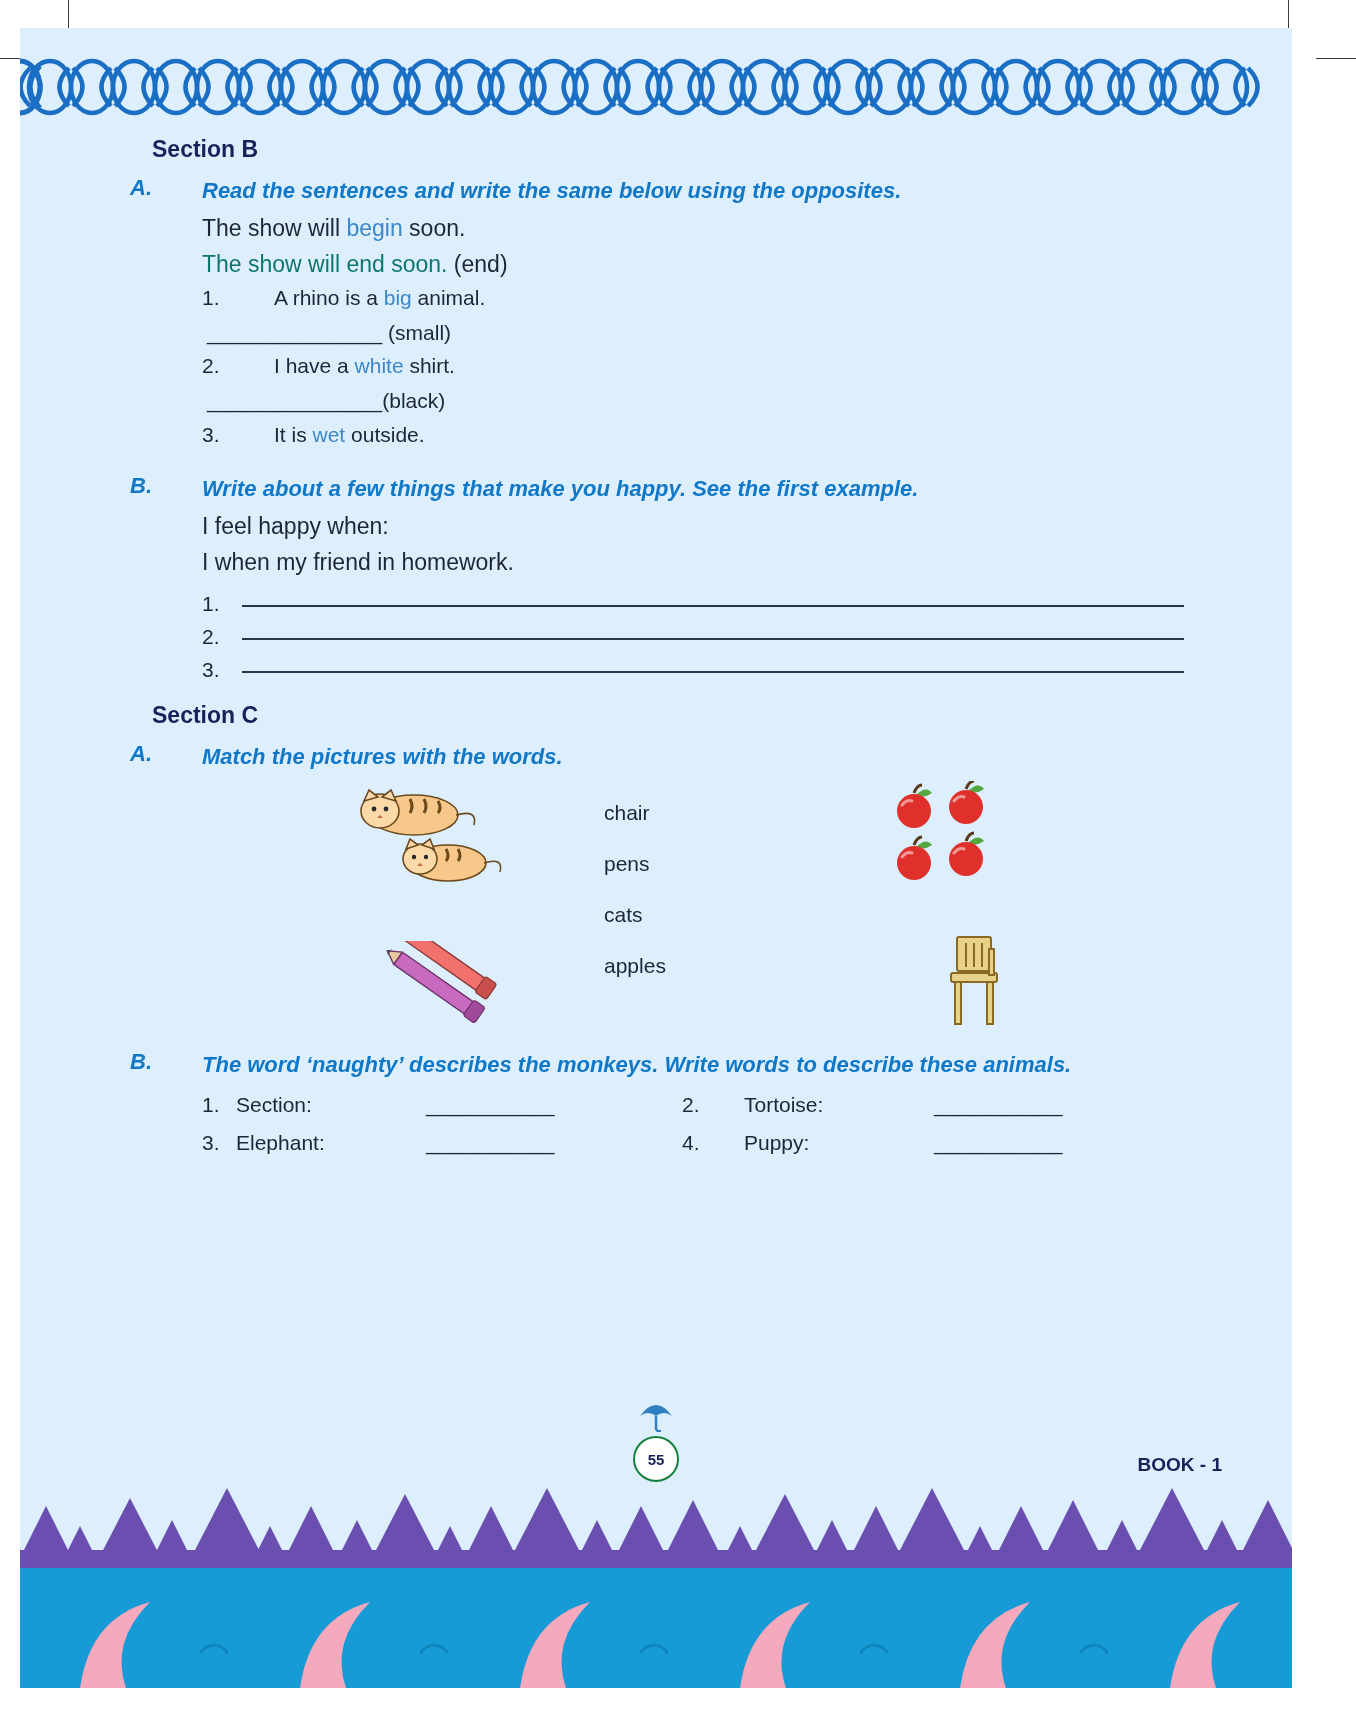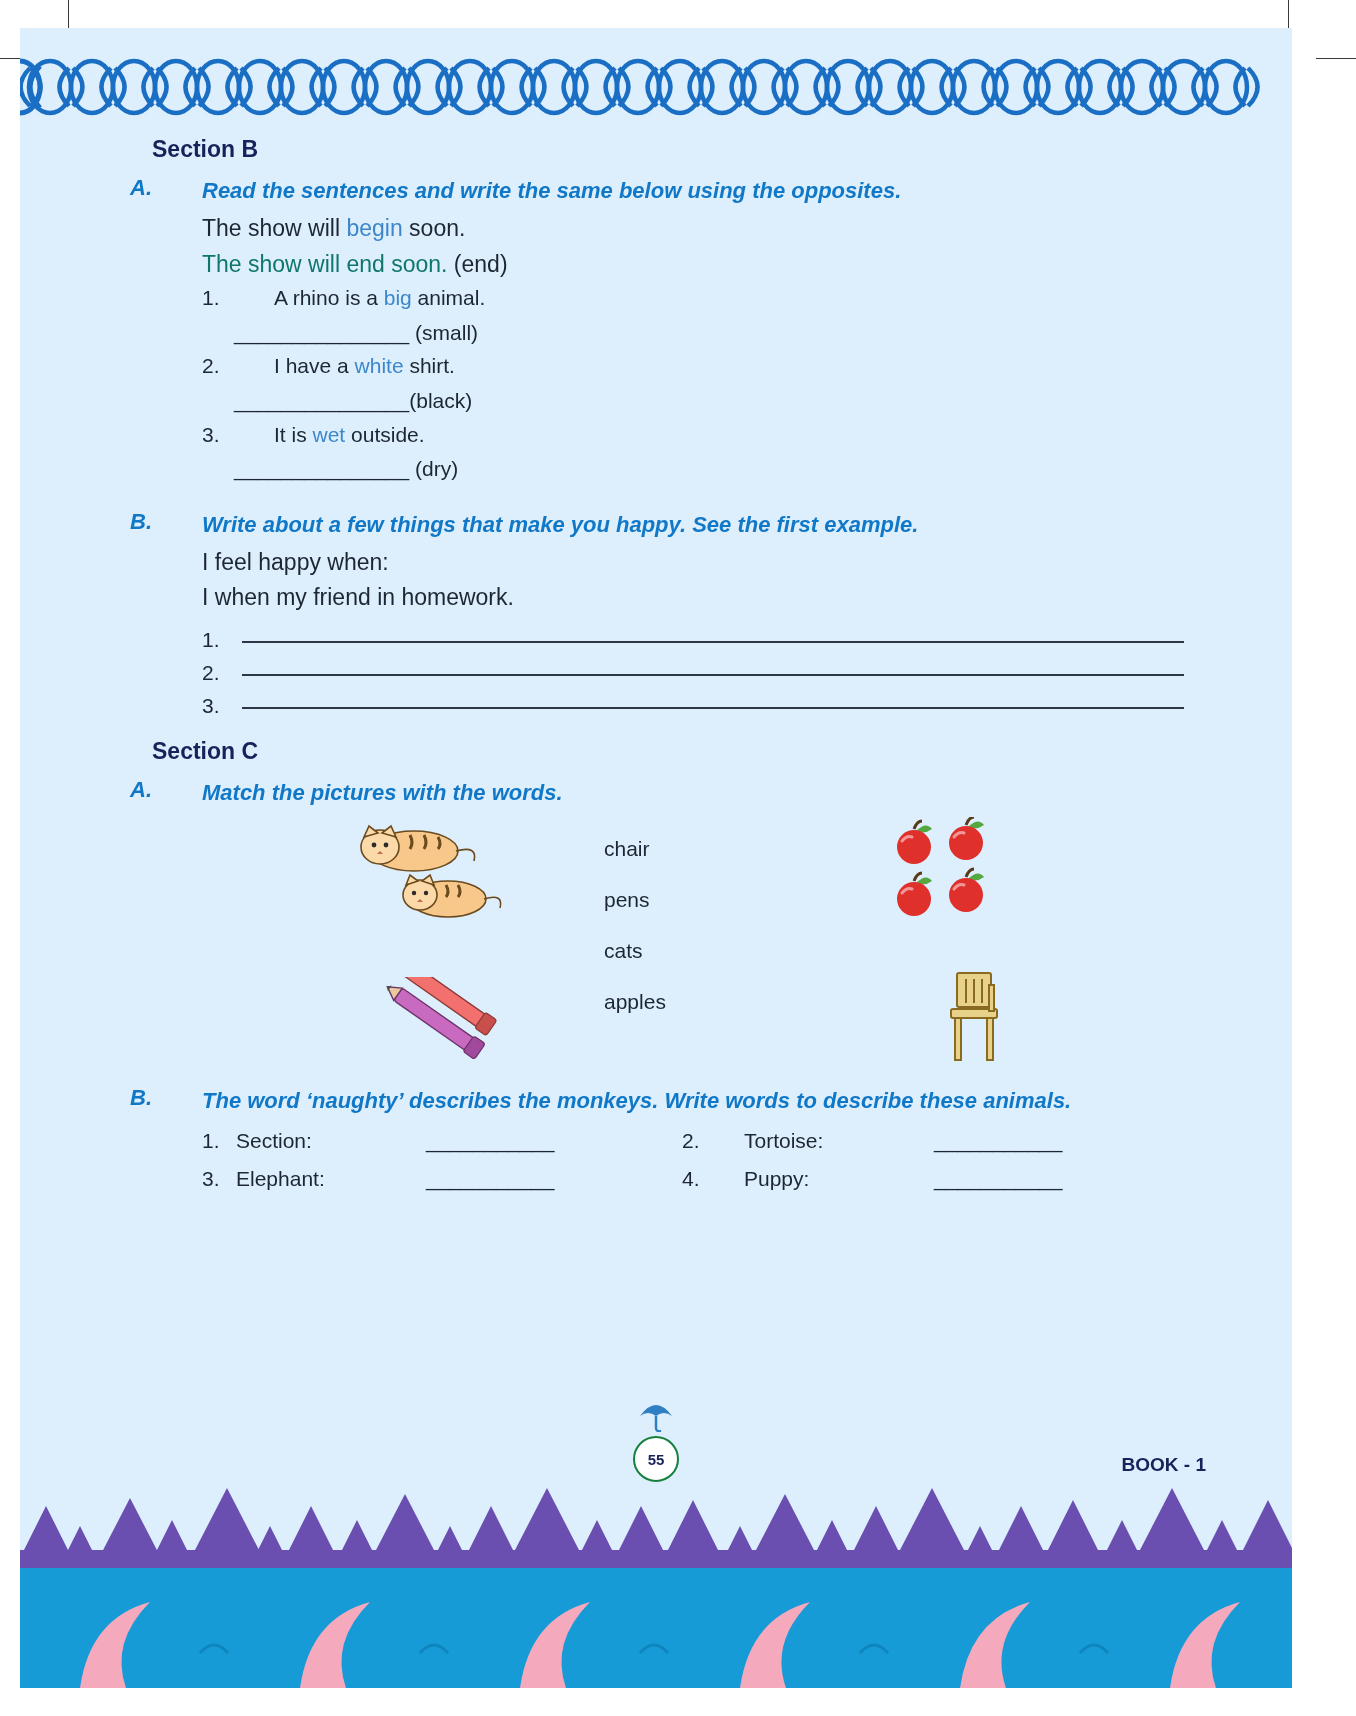--- a/index.html
+++ b/index.html
@@ -87,21 +87,21 @@
 
   .num-item {
     display: flex;
     margin-left: 72px;
     font-size: 21px;
     color: #1d2733;
     line-height: 1.55;
   }
   .num-item .num { width: 72px; flex: 0 0 72px; }
   .num-item .txt { flex: 1; }
-  .blank-line { margin-left: 104px; font-size: 21px; color: #1d2733; line-height: 1.7; }
+  .blank-line { margin-left: 77px; font-size: 21px; color: #1d2733; line-height: 1.7; }
 
   .long-item {
     display: flex;
     margin-left: 72px;
     font-size: 21px;
     color: #1d2733;
     align-items: baseline;
     margin-bottom: 9px;
   }
   .long-item .num { width: 40px; flex: 0 0 40px; }
@@ -169,21 +169,21 @@
     color: #17225b;
     font-size: 15px;
     font-weight: bold;
     display: flex;
     align-items: center;
     justify-content: center;
     z-index: 6;
   }
   .book-label {
     position: absolute;
-    right: 86px;
+    right: 70px;
     bottom: 212px;
     font-size: 19px;
     font-weight: bold;
     color: #17225b;
     z-index: 6;
   }
   .umbrella { position: absolute; left: 50%; transform: translateX(-50%); bottom: 252px; z-index: 6; }
 </style>
 </head>
 <body>
@@ -341,24 +341,20 @@
     <div class="blank-line">
       <span>_______________</span><span>(black)</span>
     </div>
 
     <div class="num-item">
       <div class="num">3.</div>
       <div class="txt">
         <span>It is </span><span class="hl">wet</span><span> outside.</span>
       </div>
     </div>
-    <div class="blank-line">
-      <span>_______________</span>
-      <span>(dry)</span>
-    </div>
 
     <div class="q-row" style="margin-top:22px;">
       <div class="q-letter">B.</div>
       <div class="q-text">Write about a few things that make you happy. See the first example.</div>
     </div>
     <div class="body-line">I feel happy when:</div>
     <div class="body-line">I when my friend in homework.</div>
 
     <div class="long-item" style="margin-top:12px;">
       <div class="num">1.</div>

